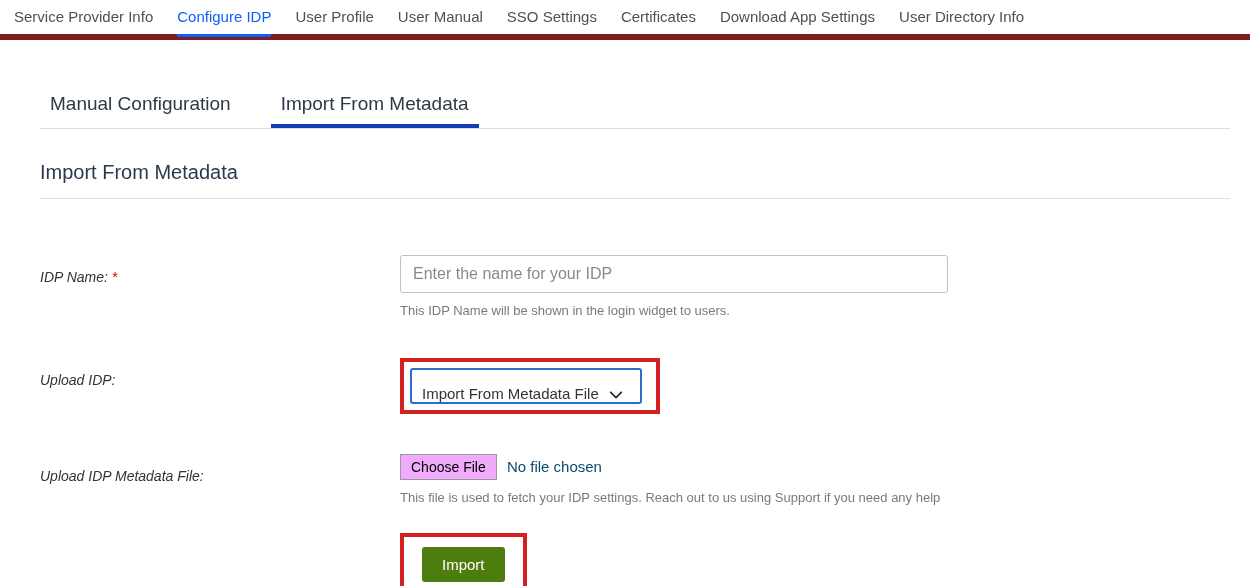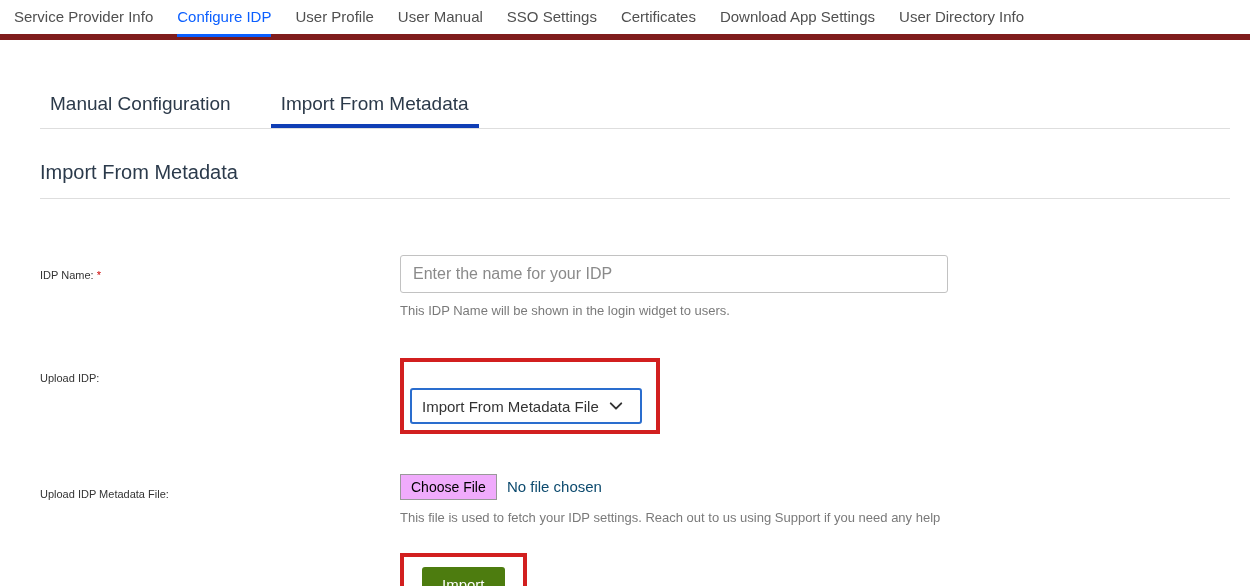--- a/index.html
+++ b/index.html
@@ -70,22 +70,23 @@
       align-items: flex-start;
       margin-bottom: 40px;
     }
     .form-row.tight {
       margin-bottom: 28px;
     }
     .form-label {
       width: 360px;
       flex-shrink: 0;
       color: #333;
-      font-size: 11px;
+      font-size: 14px;
       padding-top: 14px;
+      font-style: italic;
     }
     .form-label .req {
       color: #cc0000;
     }
     .form-control {
       flex: 1;
     }
     .text-input {
       width: 548px;
       height: 38px;
@@ -107,26 +108,25 @@
       border: 4px solid #d21f1f;
       padding: 6px 14px 6px 6px;
       display: inline-block;
     }
     .select-box {
       height: 36px;
       border: 2px solid #2a6dce;
       border-radius: 3px;
       padding: 0 10px;
       display: flex;
-      align-items: center;
+      align-items: flex-end;
       gap: 10px;
       cursor: pointer;
       background: #fff;
       min-width: 232px;
-      margin-top: 20px;
     }
     .select-box .chev {
       width: 14px;
       height: 14px;
     }
     .file-btn {
       height: 26px;
       padding: 0 10px;
       border: 1px solid #999;
       background: #f0abfc;

